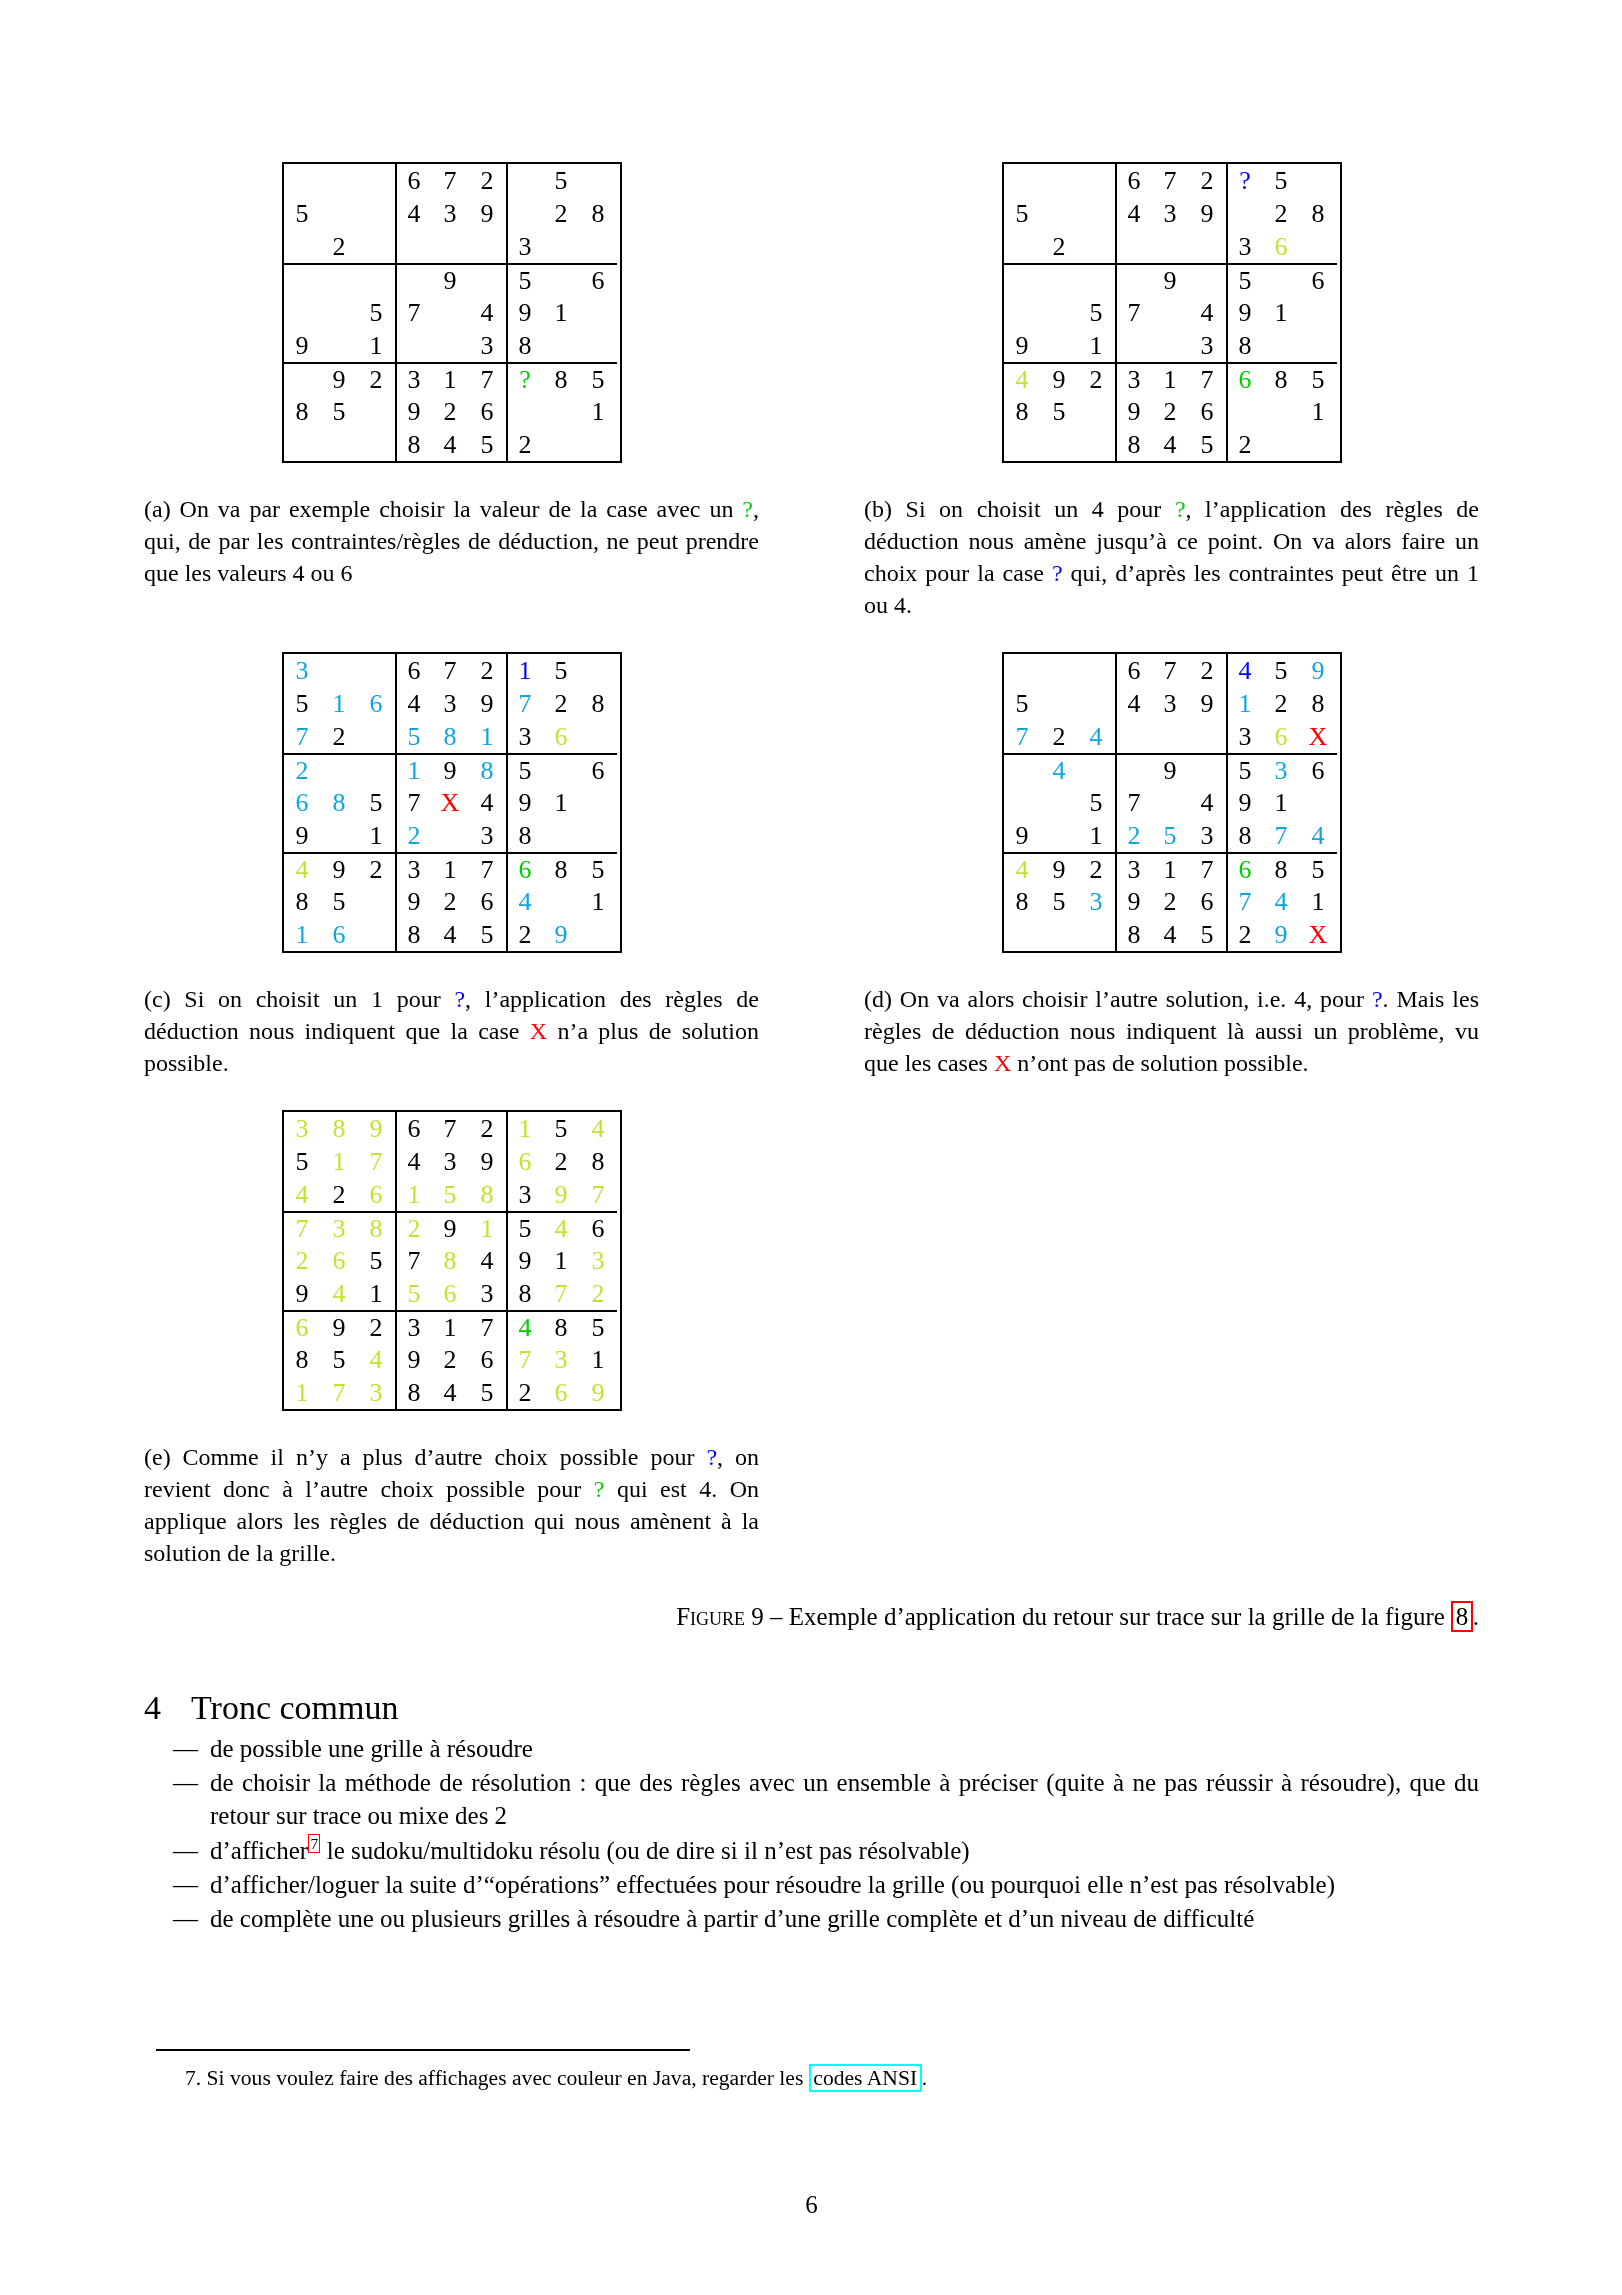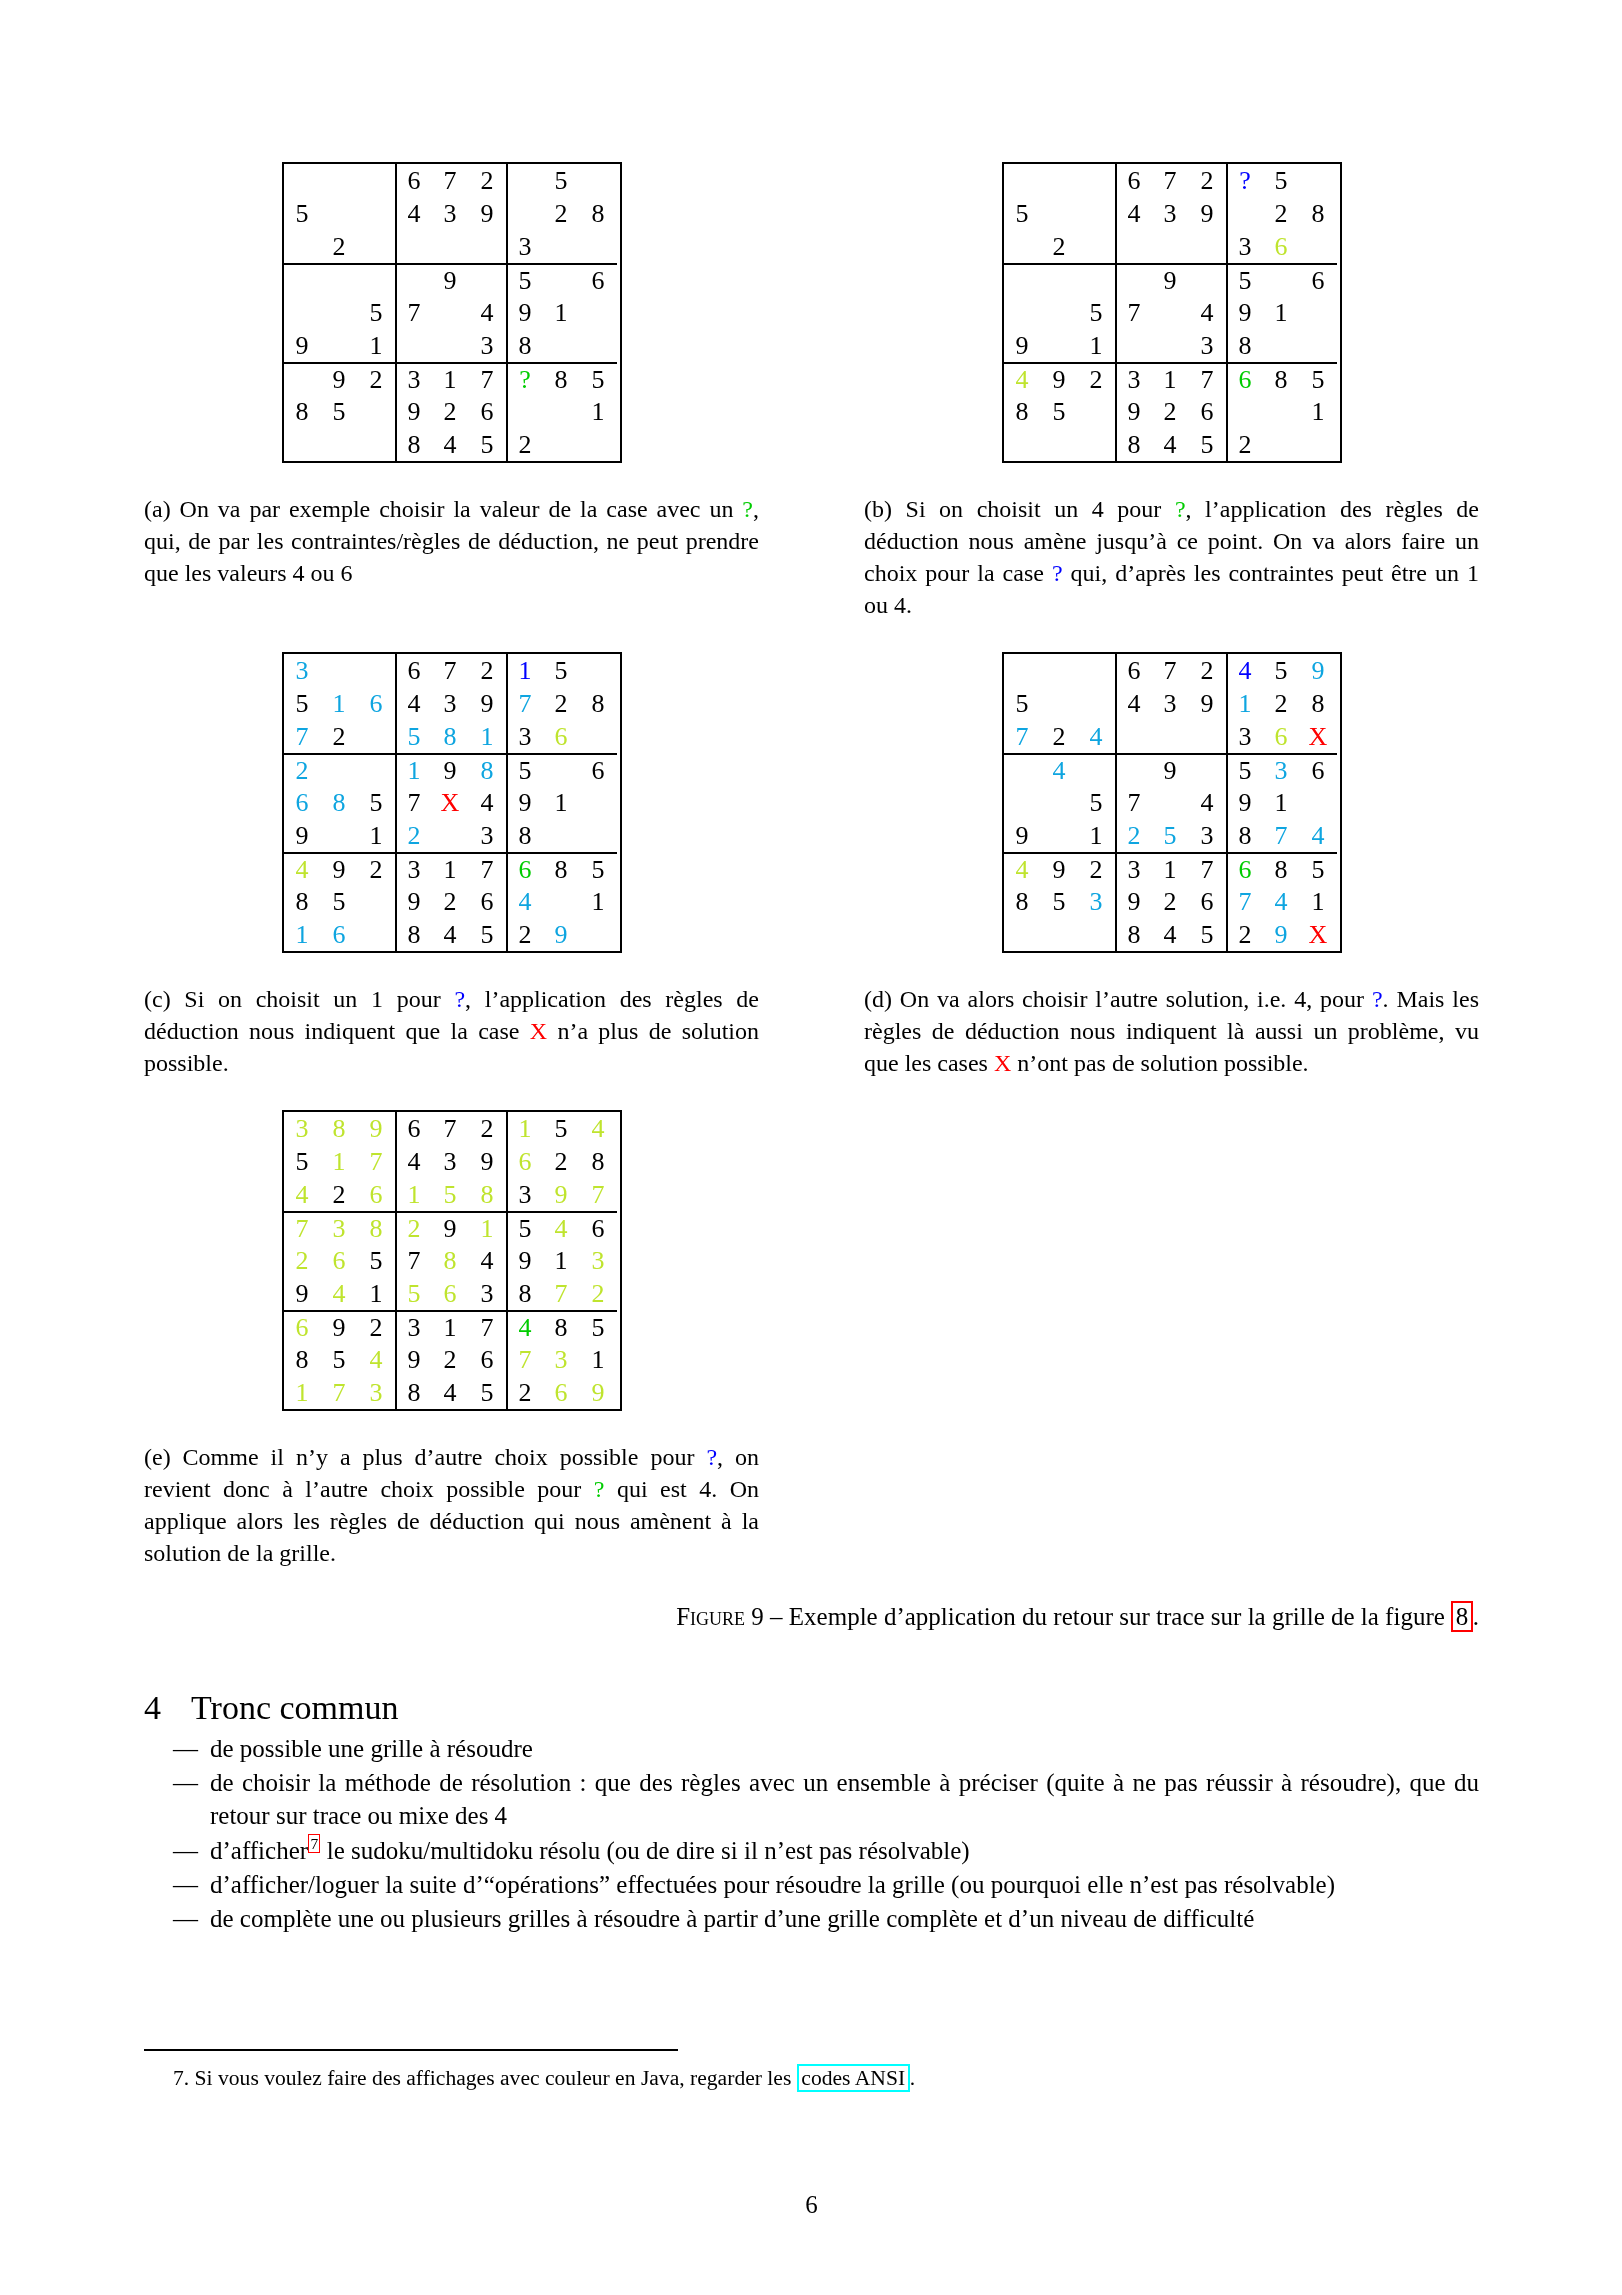--- a/index.html
+++ b/index.html
@@ -41,21 +41,21 @@
   .box-cyan{border-color:#00FFFF;}
   .sup{font-size:0.62em;vertical-align:super;line-height:0;}
   .sup.box{border-width:1.3px;padding:0 1.3px;}
   .section-heading{font-size:34px;font-weight:normal;margin:56px 0 0 0;}
   .sec-num{display:inline-block;margin-right:30px;}
   .para{font-size:25px;line-height:33px;text-align:justify;text-indent:30px;margin:34px 0 0 0;}
   .list{margin-top:5.2px;}
   .li{display:flex;font-size:25px;line-height:33px;margin-top:1.3px;}
   .dash{flex:none;width:37px;margin-left:29px;}
   .li-text{flex:1;text-align:justify;}
-  .footnote-block{position:absolute;left:144px;top:2049px;width:1335px;}
+  .footnote-block{position:absolute;left:156px;top:2049px;width:1335px;}
   .fnrule{width:534px;height:2px;background:#000;}
   .fntext{font-size:21.6px;line-height:29px;margin-top:13px;padding-left:29px;}
   .pagenum{position:absolute;top:2191px;left:0;width:1623px;text-align:center;font-size:25px;}
 </style>
 </head>
 <body>
 
 <div class="page">
 
   <div class="figrow">
@@ -1088,21 +1088,21 @@
   <h2 class="section-heading"><span class="sec-num">4</span><span>Tronc commun</span></h2>
 
 
   <div class="list">
     <div class="li">
       <span class="dash">—</span>
       <div class="li-text"><span class="">de possible une grille à résoudre</span></div>
     </div>
     <div class="li">
       <span class="dash">—</span>
-      <div class="li-text"><span class="">de choisir la méthode de résolution : que des règles avec un ensemble à préciser (quite à ne pas réussir à résoudre), que du retour sur trace ou mixe des 4</span></div>
+      <div class="li-text"><span class="">de choisir la méthode de résolution : que des règles avec un ensemble à préciser (quite à ne pas réussir à résoudre), que du retour sur trace ou mixe des 2</span></div>
     </div>
     <div class="li">
       <span class="dash">—</span>
       <div class="li-text"><span class="">d’afficher</span><span class="box box-red sup">7</span><span class=""> le sudoku/multidoku résolu (ou de dire si il n’est pas résolvable)</span></div>
     </div>
     <div class="li">
       <span class="dash">—</span>
       <div class="li-text"><span class="">d’afficher/loguer la suite d’“opérations” effectuées pour résoudre la grille (ou pourquoi elle n’est pas résolvable)</span></div>
     </div>
     <div class="li">

